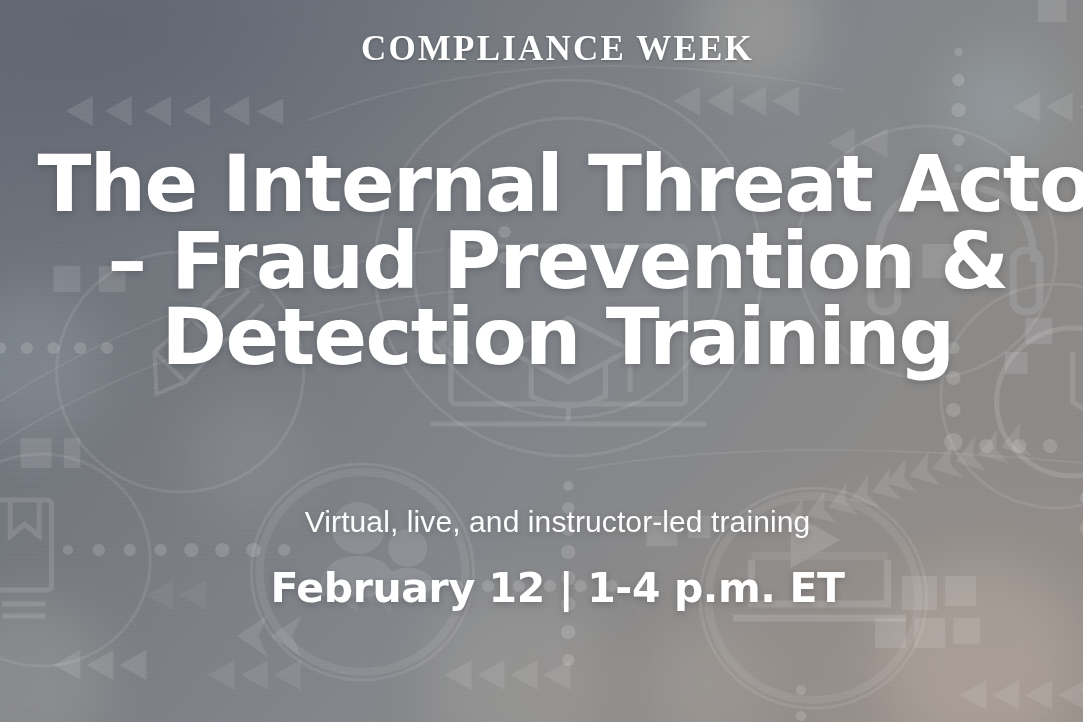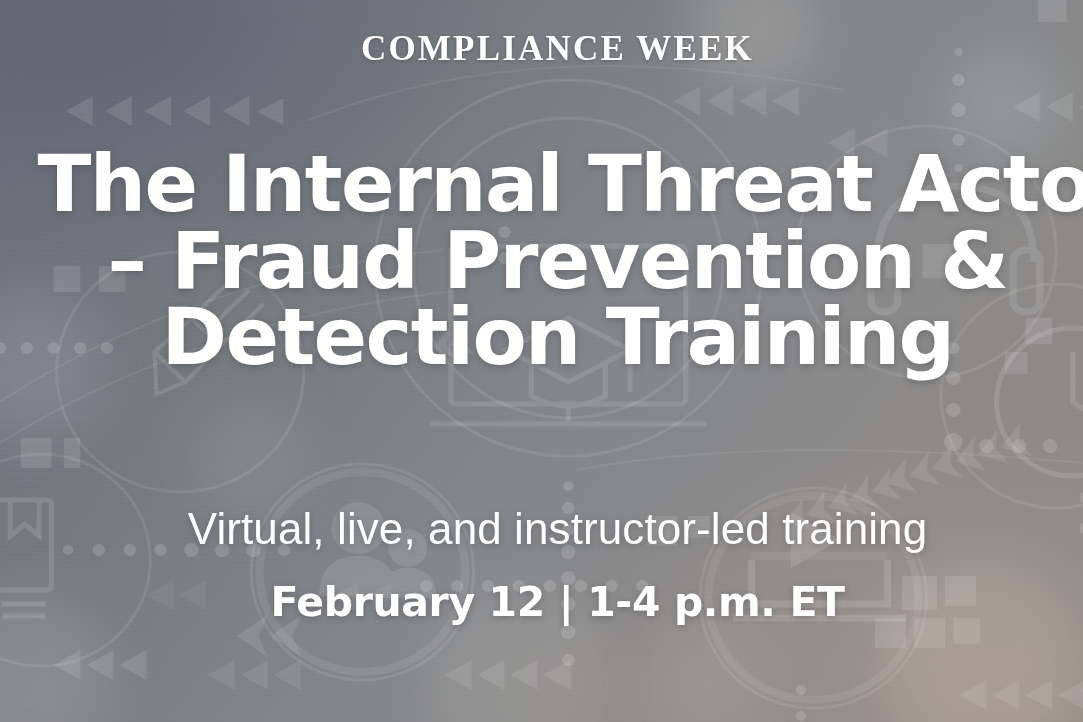--- a/index.html
+++ b/index.html
@@ -76,21 +76,21 @@
     letter-spacing: -1.6px;
     color: #ffffff;
     text-shadow: 0 2px 7px rgba(45,47,52,0.30);
   }
   .headline .line { display: block; white-space: nowrap; }
 
   .subtitle {
     margin-top: 78px;
     font-family: "Liberation Sans", sans-serif;
     font-weight: 400;
-    font-size: 44px;
+    font-size: 30px;
     line-height: 1;
     letter-spacing: 0.1px;
     color: #fdfdfd;
     text-shadow: 0 2px 6px rgba(45,47,52,0.26);
   }
 
   .dateline {
     margin-top: 31px;
     font-family: "DejaVu Sans", "Liberation Sans", sans-serif;
     font-weight: 700;

